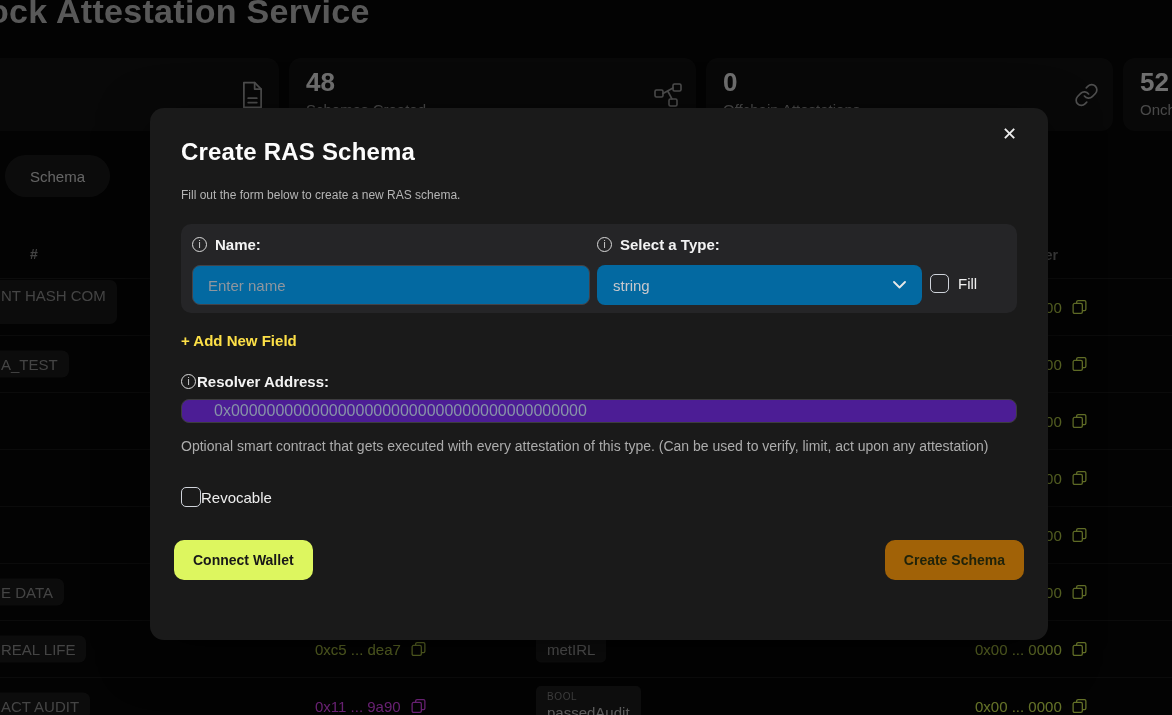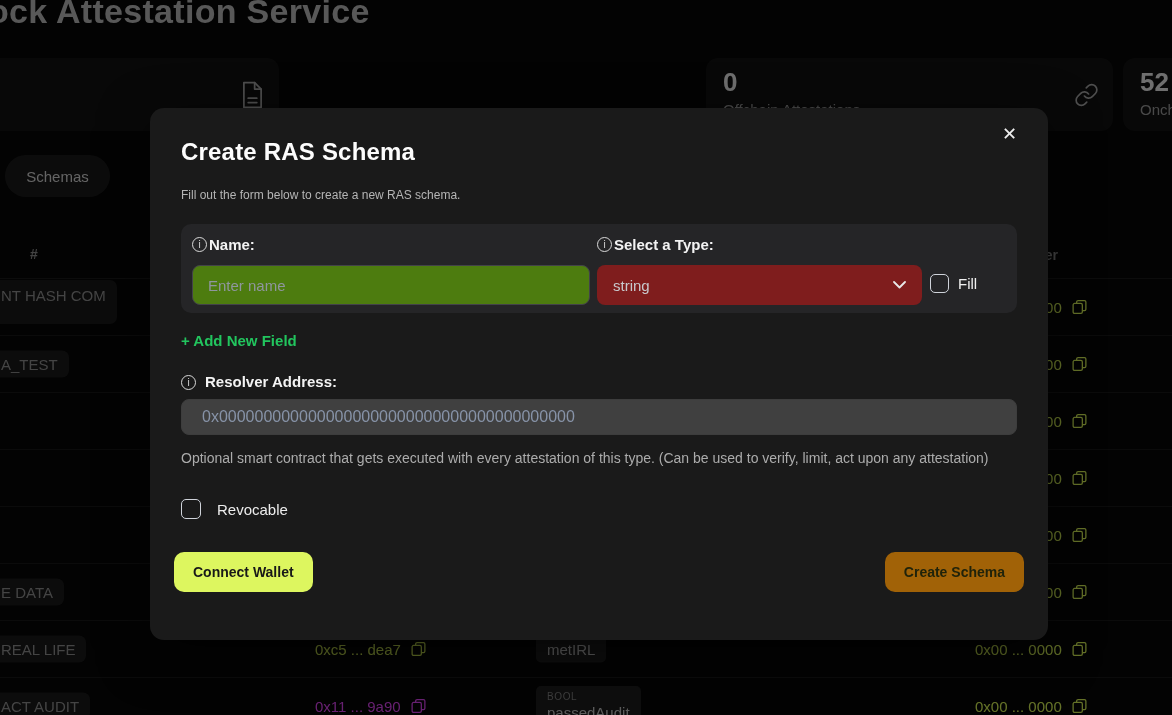--- a/index.html
+++ b/index.html
@@ -54,48 +54,48 @@
          border-radius:14px;box-sizing:border-box;padding:30px 31px 0 31px;z-index:10;
          box-shadow:0 14px 50px rgba(0,0,0,.55);color:#fff;}
   .modal-close{position:absolute;top:13px;right:27px;background:none;border:none;color:#ededed;
                font-size:18px;line-height:1;cursor:pointer;padding:4px;font-family:inherit;}
   .modal-title{font-size:24px;font-weight:600;color:#fdfdfd;letter-spacing:.2px;}
   .modal-subtitle{margin-top:22px;font-size:12px;color:#b5b5b5;}
 
   .form-panel{margin-top:22px;height:89px;background:#252527;border-radius:10px;box-sizing:border-box;
               padding:12px 11px;display:flex;align-items:flex-start;}
   .field{display:flex;flex-direction:column;}
-  .field-label{display:flex;align-items:center;gap:2px;font-size:15px;font-weight:600;color:#f3f3f3;}
+  .field-label{display:flex;align-items:center;gap:8px;font-size:15px;font-weight:600;color:#f3f3f3;}
   .info-icon{width:15px;height:15px;border:1.2px solid #d9d9d9;border-radius:50%;box-sizing:border-box;
              display:inline-flex;align-items:center;justify-content:center;color:#d9d9d9;
              font-size:10px;font-weight:400;flex:0 0 auto;}
   .info-icon::after{content:"i";line-height:1;}
-  .name-input{margin-top:12px;width:398px;height:40px;box-sizing:border-box;background:#4d7c0f;
+  .name-input{margin-top:12px;width:398px;height:40px;box-sizing:border-box;background:#0369a1;
               border:1px solid #434349;border-radius:8px;padding:0 15px;color:#e6e6e6;font-size:15px;
               font-family:inherit;outline:none;}
   .name-input::placeholder{color:#8f969e;}
   .type-field{margin-left:7px;}
-  .select-box{margin-top:12px;width:325px;height:40px;box-sizing:border-box;background:#7f1d1d;
+  .select-box{margin-top:12px;width:325px;height:40px;box-sizing:border-box;background:#0369a1;
               border-radius:8px;display:flex;align-items:center;padding:0 16px;cursor:pointer;justify-content:center;}
   .select-value{font-size:15px;color:#c8c8cc;flex:1;}
   .chevron{stroke:#e8e8e8;fill:none;stroke-width:1.8;stroke-linecap:round;stroke-linejoin:round;display:block;}
   .array-group{margin-left:8px;display:flex;align-items:center;gap:9px;align-self:flex-end;margin-bottom:8px;}
   .checkbox{width:19px;height:19px;box-sizing:border-box;border:1.6px solid #cfd3da;border-radius:5px;
             background:transparent;cursor:pointer;flex:0 0 auto;}
   .array-label{font-size:15px;color:#f0f0f0;}
 
   .add-field{margin-top:19px;font-size:15px;font-weight:600;cursor:pointer;display:inline-block;}
 
-  .resolver-label{margin-top:23px;display:flex;align-items:flex-end;gap:9px;font-size:15px;font-weight:600;color:#f3f3f3;}
-  .resolver-input{margin-top:9px;width:836px;height:36px;box-sizing:border-box;background:#404040;
-                  border:1px solid #3d3d3d;border-radius:8px;padding:0 20px;color:#8793a8;
+  .resolver-label{margin-top:23px;display:flex;align-items:center;gap:1px;font-size:15px;font-weight:600;color:#f3f3f3;}
+  .resolver-input{margin-top:9px;width:836px;height:24px;box-sizing:border-box;background:#4c1d95;
+                  border:1px solid #3d3d3d;border-radius:8px;padding:0 32px;color:#8793a8;
                   font-size:16px;font-family:inherit;outline:none;}
   .help-text{margin-top:13px;font-size:14px;line-height:20px;color:#acacac;max-width:810px;}
 
-  .revocable-group{margin-top:31px;display:flex;align-items:center;gap:16px;}
+  .revocable-group{margin-top:31px;display:flex;align-items:center;gap:0;}
   .revocable-label{font-size:15px;color:#ededed;}
   .checkbox.lg{width:20px;height:20px;}
 
   .btn-row{margin:33px -7px 0 -7px;display:flex;justify-content:space-between;align-items:flex-end;gap:14px;}
   .btn{height:40px;border:none;border-radius:10px;padding:0 19px;font-size:14px;font-weight:600;
        font-family:inherit;cursor:pointer;display:flex;align-items:center;}
 </style>
 </head>
 <body>
 
@@ -106,39 +106,51 @@
   <div class="stat-card card1">
     <span class="stat-icon">
       <svg width="25" height="28" viewBox="0 0 22 26">
         <path d="M3 1.5h10l6 6v17H3z"></path>
           <path d="M13 1.5v6h6"></path>
           <path d="M7 16h8M7 20h8"></path>
       </svg>
     </span>
   </div>
 
+  <div class="stat-card card2">
+    <div class="stat-value">48</div>
+    <div class="stat-label">Schemas Created</div>
+    <span class="stat-icon">
+      <svg width="28" height="24" viewBox="0 0 28 24">
+        <rect x="1" y="7" width="8" height="7" rx="1.5"></rect>
+        <rect x="19" y="1" width="8" height="7" rx="1.5"></rect>
+        <rect x="15" y="16" width="8" height="7" rx="1.5"></rect>
+        <path d="M9 10.5 19 5M14 8.5l4 7.5"></path>
+      </svg>
+    </span>
+  </div>
 
   <div class="stat-card card3">
     <div class="stat-value">0</div>
     <div class="stat-label">Offchain Attestations</div>
     <span class="stat-icon">
       <svg width="25" height="25" viewBox="0 0 24 24">
         <path d="M10 13a5 5 0 0 0 7.54.54l3-3a5 5 0 0 0-7.07-7.07l-1.72 1.71"></path>
         <path d="M14 11a5 5 0 0 0-7.54-.54l-3 3a5 5 0 0 0 7.07 7.07l1.71-1.71"></path>
       </svg>
     </span>
   </div>
 
   <div class="stat-card card4">
     <div class="stat-value">52</div>
     <div class="stat-label">Onchain Attestations</div>
   </div>
 
   <div class="schemas-pill">
-    <span>Schemas</span>
+    <span>Schema</span>
   </div>
 
   <div class="col-hash">#</div>
   <div class="col-resolver">Resolver</div>
 
   <div id="rows">
       <div class="row">
         <div class="name-chip tall">NT HASH COM</div>
         <div class="cell resolver-cell lime" style="color: rgb(211, 239, 85);">
           <span>0x00 ... 0000</span>
@@ -267,21 +279,21 @@
             </svg>
         </div>
       </div>
 
       <div class="array-group">
         <span class="checkbox"></span>
         <span class="array-label">Fill</span>
       </div>
     </div>
 
-    <div class="add-field" id="add-field" style="color: #22c55e;">+ Add New Field</div>
+    <div class="add-field" id="add-field" style="color: #fde047;">+ Add New Field</div>
 
     <div class="resolver-label">
       <span class="info-icon"></span>
       <span>Resolver Address:</span>
     </div>
     <input class="resolver-input" type="text" value="0x0000000000000000000000000000000000000000" style="">
     <div class="help-text">Optional smart contract that gets executed with every attestation of this type. (Can be used to verify, limit, act upon any attestation)</div>
 
     <div class="revocable-group">
       <span class="checkbox lg"></span>

